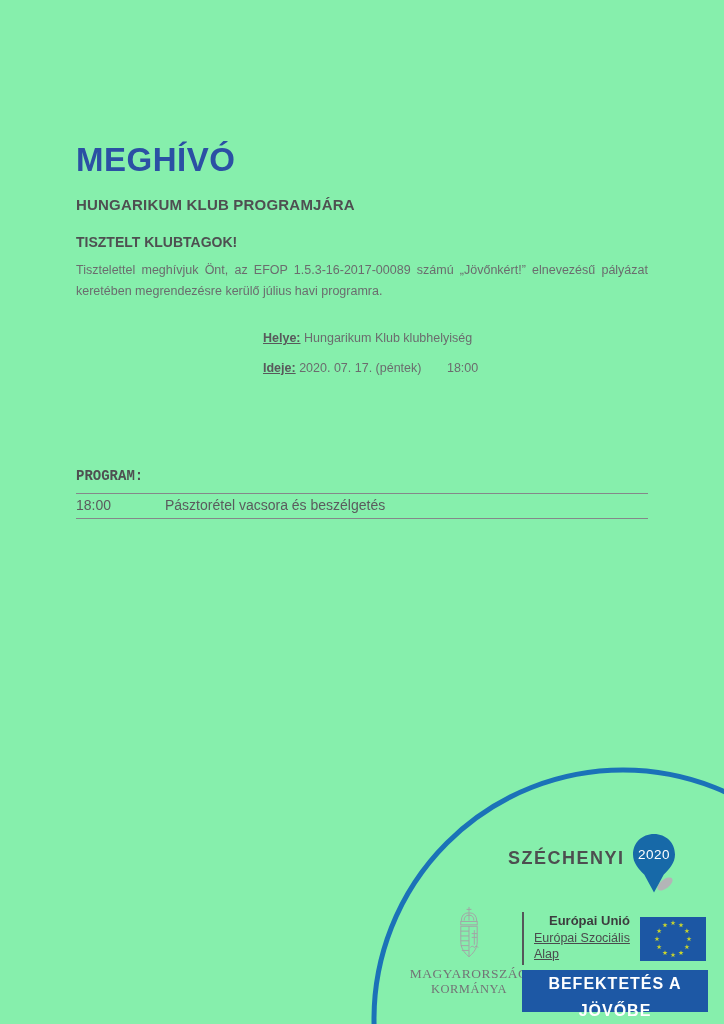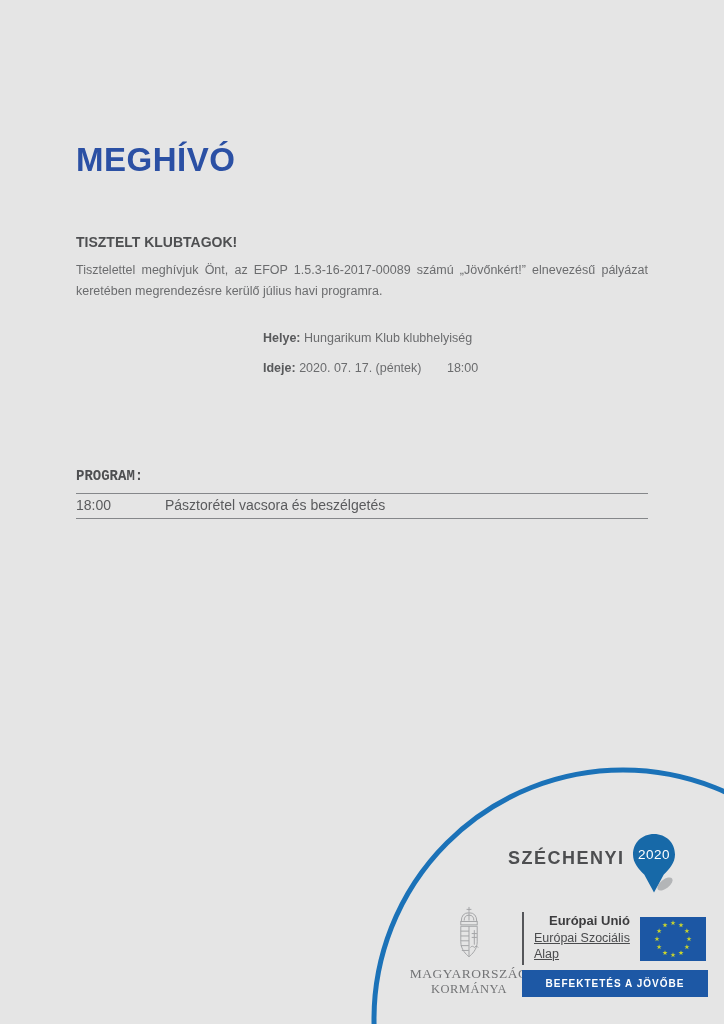--- a/index.html
+++ b/index.html
@@ -2,21 +2,21 @@
 <html><head>
 <meta charset="utf-8">
 <style>
   * { margin: 0; padding: 0; box-sizing: border-box; }
   html, body { background: #ffffff; }
   body { font-family: "Liberation Sans", sans-serif; }
   .page {
     position: relative;
     width: 724px;
     height: 1024px;
-    background: #e5e5e5;
+    background: #86efac;
     overflow: hidden;
   }
   .doc-title {
     position: absolute; left: 76px; top: 141px;
     font-size: 33px; font-weight: bold; letter-spacing: 0.5px;
     color: #2b50a4;
   }
   .doc-subtitle {
     position: absolute; left: 76px; top: 196px;
     font-size: 15px; font-weight: bold; color: #4e4f51; letter-spacing: 0.2px;
@@ -24,21 +24,21 @@
   .doc-salutation {
     position: absolute; left: 76px; top: 234px;
     font-size: 14px; font-weight: bold; color: #4e4f51;
   }
   .doc-body {
     position: absolute; left: 76px; top: 260px; width: 572px;
     font-size: 12.5px; line-height: 21px; color: #6b6c6e;
     text-align: justify;
   }
   .meta-line { position: absolute; left: 263px; font-size: 12.5px; color: #6b6c6e; }
-  .meta-line .lbl { font-weight: bold; color: #58595b; }
+  .meta-line .lbl { font-weight: bold; color: #58595b; text-decoration: underline; }
   .meta-venue { top: 331px; }
   .meta-date  { top: 361px; }
   .meta-date .time { margin-left: 22px; }
   .program-heading {
     position: absolute; left: 76px; top: 468px;
     font-size: 14px; font-weight: bold; color: #4e4f51; font-family: Liberation Mono, monospace;
   }
   .program-table {
     position: absolute; left: 76px; top: 493px; width: 572px;
     border-top: 1px solid #85878a;
@@ -73,32 +73,33 @@
   
   .eu-divider {
     position: absolute; left: 522px; top: 912px;
     width: 2px; height: 53px; background: #55565a;
   }
   .eu-text { position: absolute; left: 534px; top: 913px; line-height: 16.5px; }
   .eu-text .l1 { font-size: 13px; font-weight: bold; color: #3c3c3e; text-align: right; }
   .eu-text .l2, .eu-text .l3 { font-size: 12.5px; color: #4a4b4d; text-decoration: underline; }
   .eu-flag { position: absolute; left: 640px; top: 917px; }
   .banner {
-    position: absolute; left: 522px; top: 970px; width: 186px; height: 27px;
+    position: absolute; left: 522px; top: 970px; width: 186px; height: 42px;
     background: #1d58a5; color: #ffffff;
-    font-size: 10px; font-weight: bold; letter-spacing: 1px;
+    font-size: 16px; font-weight: bold; letter-spacing: 1px;
     text-align: center; line-height: 27px;
   }
 </style>
 </head>
 <body>
 
 <div class="page">
 
   <h1 class="doc-title">MEGHÍVÓ</h1>
+  <div class="doc-subtitle">HUNGARIKUM KLUB PROGRAMJÁRA</div>
   <div class="doc-salutation">TISZTELT KLUBTAGOK!</div>
   <p class="doc-body">Tisztelettel meghívjuk Önt, az EFOP 1.5.3-16-2017-00089 számú „Jövőnkért!” elnevezésű pályázat keretében megrendezésre kerülő július havi programra.</p>
 
   <div class="meta-line meta-venue">
     <span class="lbl">Helye:</span>
     <span>Hungarikum Klub klubhelyiség</span>
   </div>
   <div class="meta-line meta-date">
     <span class="lbl">Ideje:</span>
     <span>2020. 07. 17. (péntek)</span>

